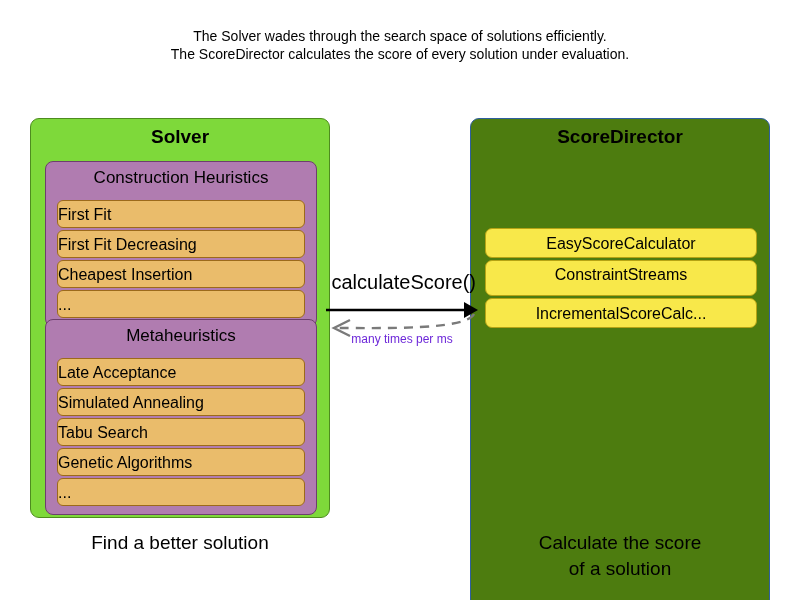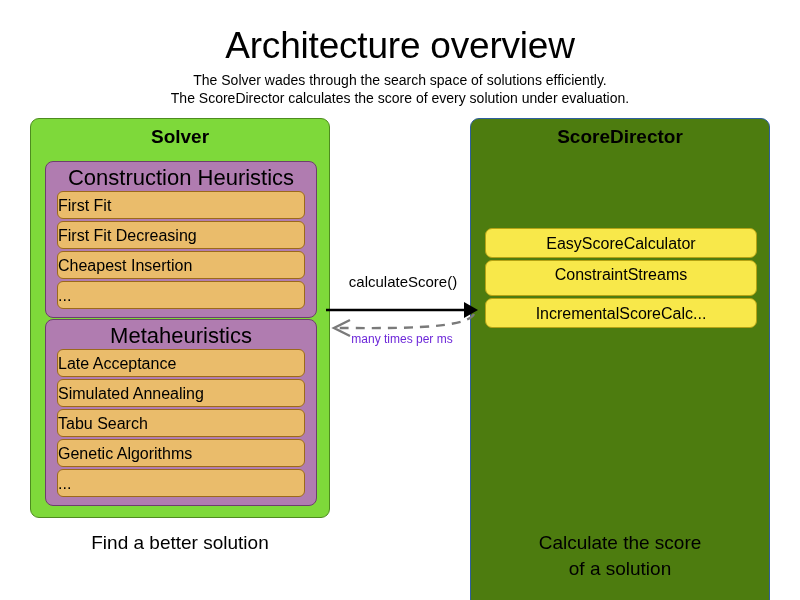--- a/index.html
+++ b/index.html
@@ -79,24 +79,24 @@
     background: #B07CB0;
     border: 1.5px solid #6d3f6d;
     border-radius: 8px;
     box-sizing: border-box;
     padding: 0;
   }
   #group-construction { top: 42px; }
   #group-meta { top: 200px; }
   .group-title {
     text-align: center;
-    font-size: 22px;
+    font-size: 17px;
     line-height: 25px;
     padding-top: 3px;
-    padding-bottom: 1px;
+    padding-bottom: 10px;
     font-weight: 400;
   }
   .group-items {
     padding: 0 11px 8px 11px;
   }
 
   
   .item {
     background: #EABC6B;
     border: 1.2px solid #9c6a1b;
@@ -156,22 +156,22 @@
     left: 326px;
     top: 268px;
     width: 152px;
     height: 84px;
   }
   #label-calculate {
     position: absolute;
     left: 330px;
     top: 272px;
     width: 146px;
-    text-align: center;
-    font-size: 15px;
+    text-align: right;
+    font-size: 20px;
     line-height: 20px;
     white-space: nowrap;
   }
   #label-many-times {
     position: absolute;
     left: 326px;
     top: 331px;
     width: 152px;
     text-align: center;
     font-size: 12px;
@@ -196,21 +196,20 @@
   #caption-right {
     left: 470px;
     top: 530px;
     width: 300px;
   }
 </style>
 </head>
 <body>
 
 <div id="header">
-  <div id="title">Architecture overview</div>
   <div id="subtitle-1">The Solver wades through the search space of solutions efficiently.</div>
   <div id="subtitle-2">The ScoreDirector calculates the score of every solution under evaluation.</div>
 </div>
 
 <div id="solver-panel" class="panel">
   <div class="panel-title">Solver</div>
 
   <div id="group-construction" class="group">
     <div class="group-title">Construction Heuristics</div>
     <div class="group-items">

